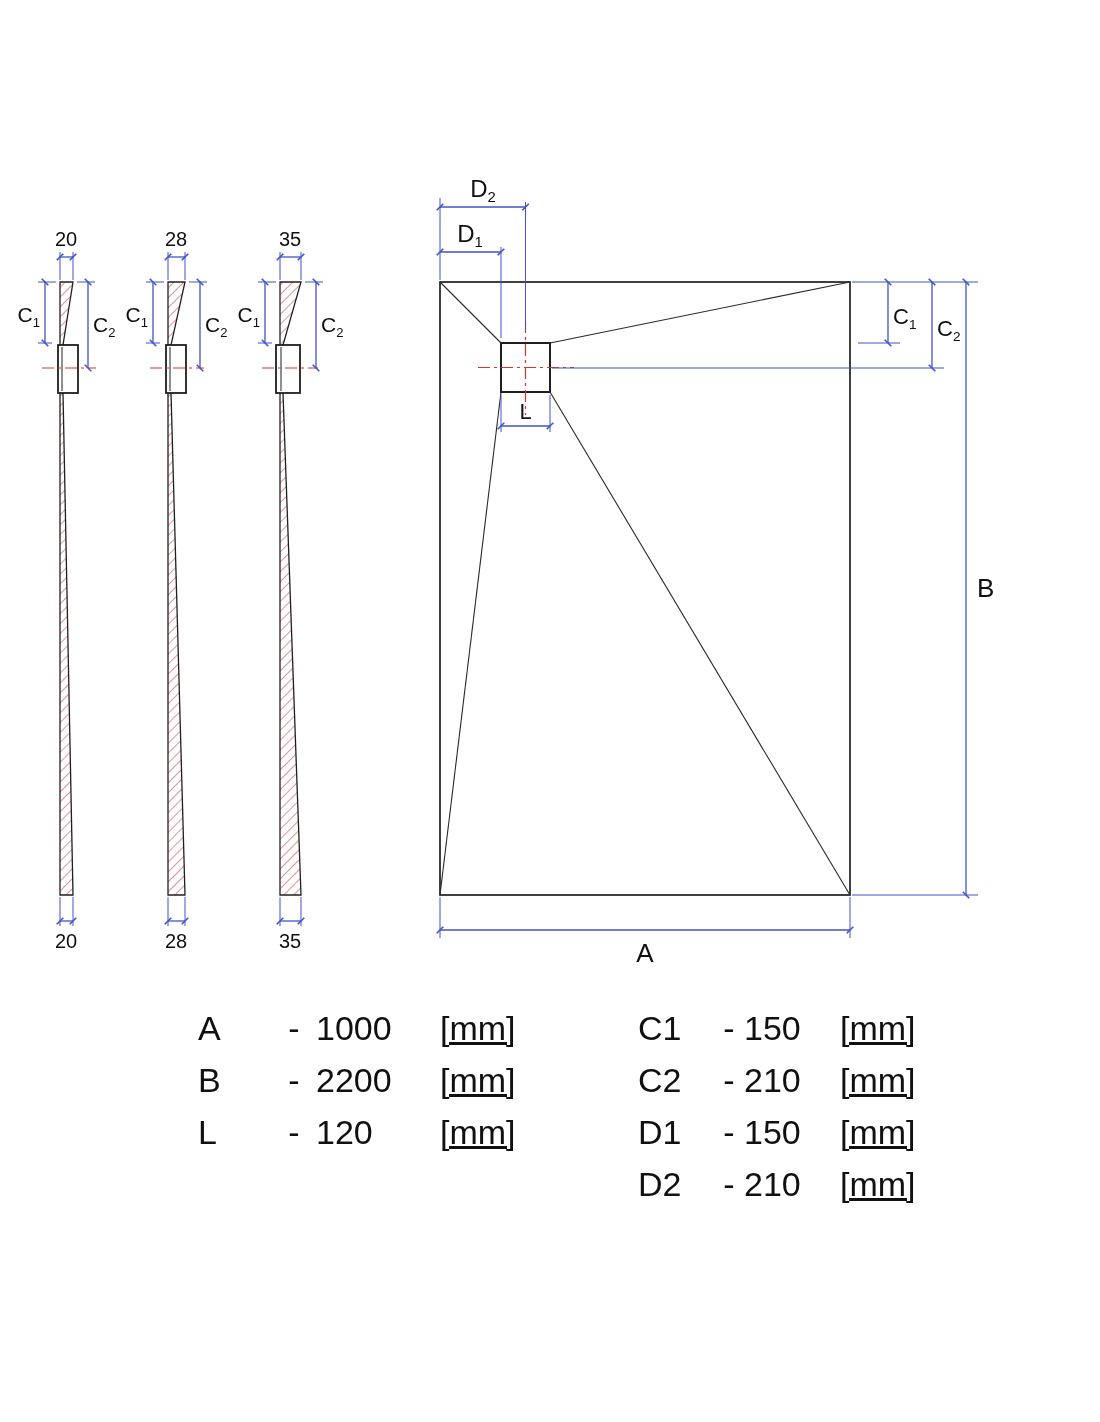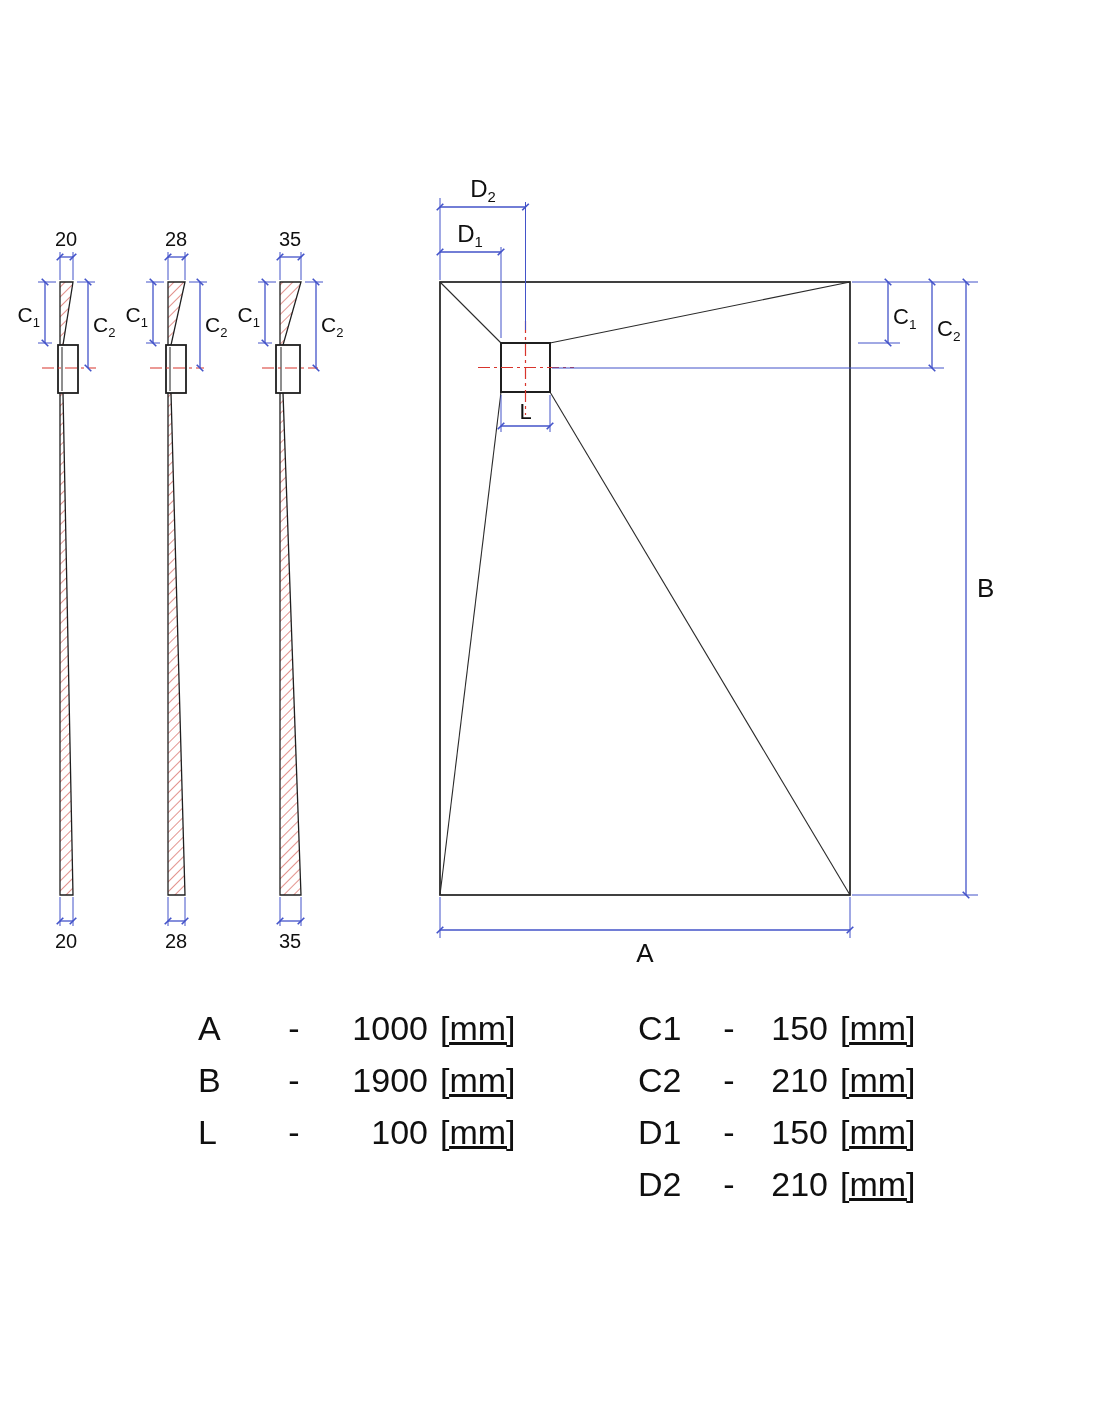--- a/index.html
+++ b/index.html
@@ -31,21 +31,21 @@
   
   .spec{position:absolute;top:1002px;left:0;width:1100px;height:240px;font-size:34px;}
   .spec .col{position:absolute;top:0;}
   .col-left{left:198px;}
   .col-right{left:638px;}
   .spec .row{display:grid;height:52px;align-items:center;}
   .col-left .row{grid-template-columns:74px 44px 112px auto;}
   .col-right .row{grid-template-columns:76px 30px 84px auto;}
   .spec .p{text-align:left;}
   .spec .d{text-align:center;}
-  .spec .v{text-align:right;}
+  .spec .v{text-align:left;}
   .spec .u{padding-left:12px;white-space:nowrap;text-decoration:underline;}
 </style>
 </head>
 <body>
 
 <svg width="1100" height="970" viewBox="0 0 1100 970">
   <defs>
     <pattern id="hatch" width="7" height="7" patternUnits="userSpaceOnUse" patternTransform="rotate(45)">
       <line x1="0" y1="0" x2="0" y2="7" stroke="#cc3a30" stroke-width="1.1"></line>
     </pattern>
@@ -165,27 +165,27 @@
   <div class="col col-left">
     <div class="row">
       <span class="p">A</span>
       <span class="d">-</span>
       <span class="v">1000</span>
       <span class="u">[mm]</span>
     </div>
     <div class="row">
       <span class="p">B</span>
       <span class="d">-</span>
-      <span class="v">1900</span>
+      <span class="v">2200</span>
       <span class="u">[mm]</span>
     </div>
     <div class="row">
       <span class="p">L</span>
       <span class="d">-</span>
-      <span class="v">100</span>
+      <span class="v">120</span>
       <span class="u">[mm]</span>
     </div>
   </div>
   <div class="col col-right">
     <div class="row">
       <span class="p">C1</span>
       <span class="d">-</span>
       <span class="v">150</span>
       <span class="u">[mm]</span>
     </div>

